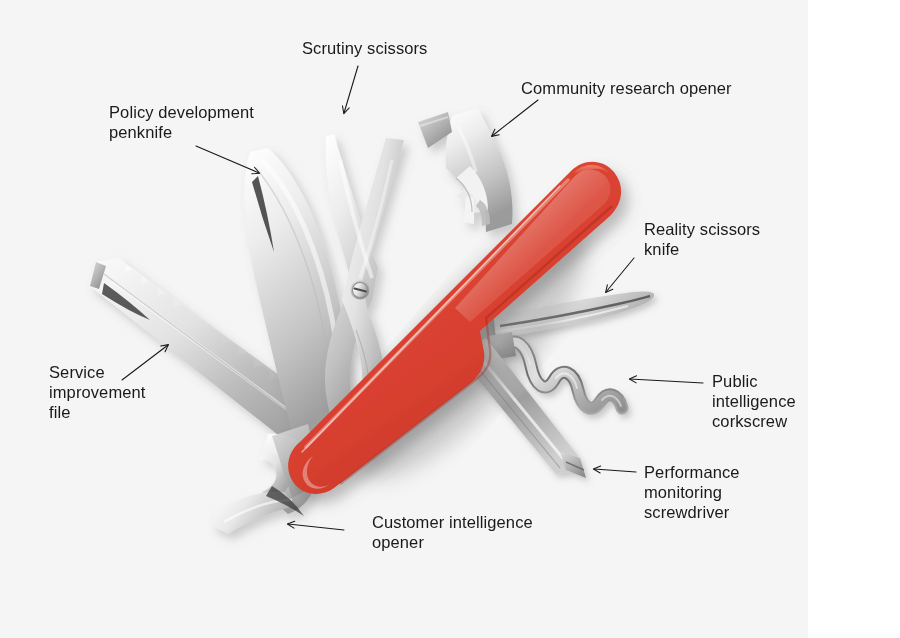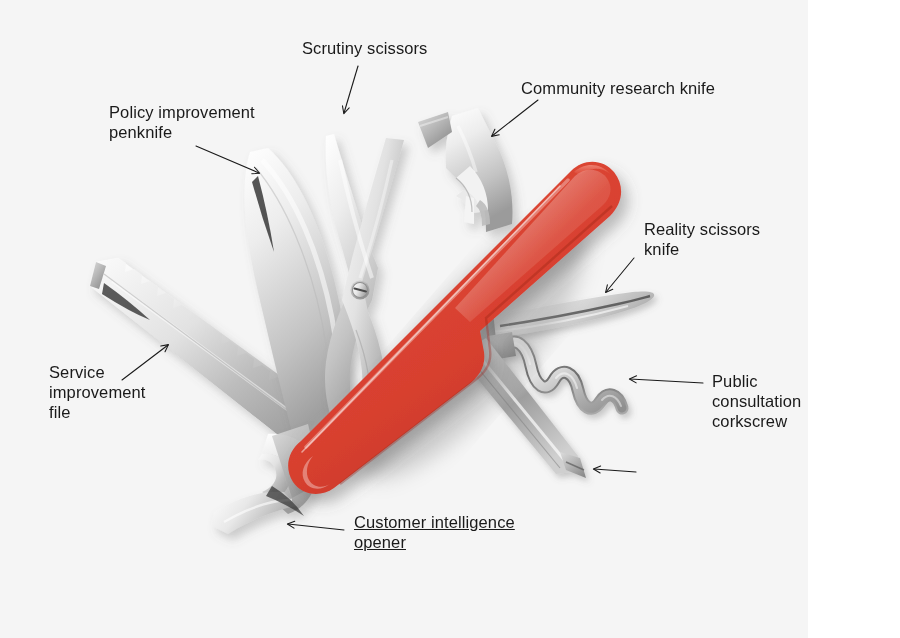--- a/index.html
+++ b/index.html
@@ -31,21 +31,21 @@
     white-space: pre-line;
     font-weight: 400;
   }
   #lbl-scrutiny        { left: 302px; top: 38px; }
   #lbl-community       { left: 521px; top: 78px; }
   #lbl-policy          { left: 109px; top: 102px; }
   #lbl-reality         { left: 644px; top: 219px; }
   #lbl-service         { left: 49px;  top: 350px; margin-top: 12px; }
   #lbl-public          { left: 712px; top: 371px; }
   #lbl-performance     { left: 644px; top: 462px; }
-  #lbl-customer        { left: 354px; top: 512px; text-decoration: underline; }
+  #lbl-customer        { left: 372px; top: 512px; }
 </style>
 </head>
 <body>
 
 <div id="stage">
 
   <svg id="art" viewBox="0 0 900 638" xmlns="http://www.w3.org/2000/svg">
     <defs>
 
       <linearGradient id="metA" x1="0" y1="0" x2="1" y2="1">
@@ -322,32 +322,35 @@
       <path d="M634,258 L606,292" marker-end="url(#arrowHead)"></path>
       <path d="M122,380 L168,345" marker-end="url(#arrowHead)"></path>
       <path d="M703,383 L630,379" marker-end="url(#arrowHead)"></path>
       <path d="M636,472 L594,469" marker-end="url(#arrowHead)"></path>
       <path d="M344,530 L288,524" marker-end="url(#arrowHead)"></path>
     </g>
   </svg>
 
   <div class="label" id="lbl-scrutiny">Scrutiny scissors</div>
 
-  <div class="label" id="lbl-community">Community research knife</div>
-
-  <div class="label" id="lbl-policy">Policy improvement
+  <div class="label" id="lbl-community">Community research opener</div>
+
+  <div class="label" id="lbl-policy">Policy development
 penknife</div>
 
   <div class="label" id="lbl-reality">Reality scissors
 knife</div>
 
   <div class="label" id="lbl-service">Service
 improvement
 file</div>
 
-  <div class="label" id="lbl-public">Public consultation
+  <div class="label" id="lbl-public">Public intelligence
 corkscrew</div>
 
+  <div class="label" id="lbl-performance">Performance
+monitoring
+screwdriver</div>
 
   <div class="label" id="lbl-customer">Customer intelligence
 opener</div>
 
 </div>
 
 </body></html>

